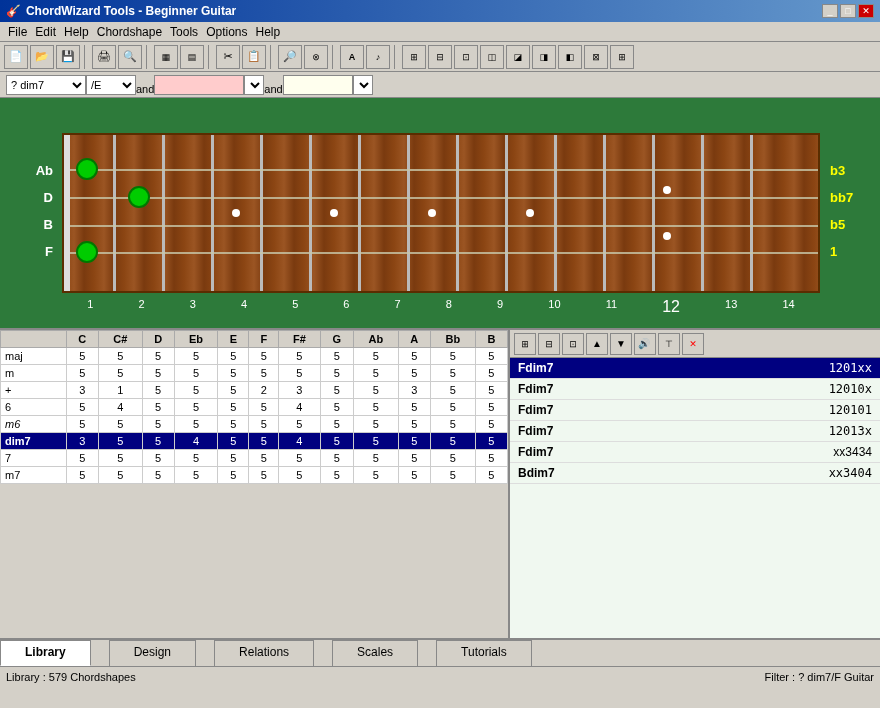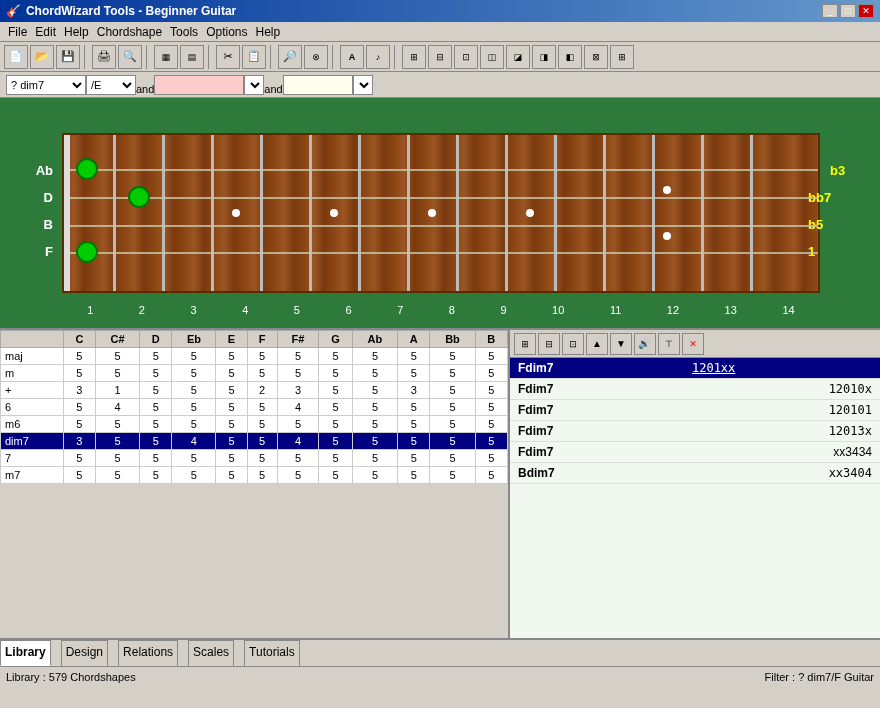--- a/index.html
+++ b/index.html
@@ -194,27 +194,27 @@
     }
 
     
     .tab-bar {
       display: flex;
       background: #d4d0c8;
       border-top: 2px solid #888;
       height: 28px;
     }
     .tab {
-      padding: 4px 4px;
+      padding: 4px 24px;
       border: 1px solid #888;
       border-bottom: none;
       cursor: pointer;
       font-size: 12px;
       background: #d4d0c8;
-      margin-right: 10px;
+      margin-right: 18px;
     }
     .tab.active {
       background: white;
       border-bottom: 1px solid white;
       font-weight: bold;
     }
 
     
     .status-bar {
       background: #d4d0c8;
@@ -356,39 +356,39 @@
       <div style="position:absolute;width:8px;height:8px;background:white;border-radius:50%;left:calc(78% + 2%);top:65%;transform:translate(-50%,-50%);z-index:2;"></div>
 
       <div style="position:absolute;width:22px;height:22px;background:#00cc00;border-radius:50%;border:2px solid #007700;left:3%;top:22%;transform:translate(-50%,-50%);z-index:3;"></div>
 
       <div style="position:absolute;width:22px;height:22px;background:#00cc00;border-radius:50%;border:2px solid #007700;left:10%;top:40%;transform:translate(-50%,-50%);z-index:3;"></div>
 
       <div style="position:absolute;width:22px;height:22px;background:#00cc00;border-radius:50%;border:2px solid #007700;left:3%;top:75%;transform:translate(-50%,-50%);z-index:3;"></div>
     </div>
 
     <div style="position:absolute;right:0px;top:55px;display:flex;flex-direction:column;gap:12px;">
-      <span style="color:#ffff00;font-size:13px;font-weight:bold;width:30px;text-align:left;margin-left:67px;">b3</span>
+      <span style="color:#ffff00;font-size:13px;font-weight:bold;width:30px;text-align:left;margin-left:45px;">b3</span>
       <span style="color:#ffff00;font-size:13px;font-weight:bold;width:30px;text-align:left;margin-left:45px;">bb7</span>
       <span style="color:#ffff00;font-size:13px;font-weight:bold;width:30px;text-align:left;margin-left:45px;">b5</span>
       <span style="color:#ffff00;font-size:13px;font-weight:bold;width:30px;text-align:left;margin-left:45px;">1</span>
     </div>
 
     <div style="position:absolute;left:42px;right:40px;bottom:2px;display:flex;justify-content:space-between;padding:0 3%;">
       <span style="color:white;font-size:11px;">1</span>
       <span style="color:white;font-size:11px;">2</span>
       <span style="color:white;font-size:11px;">3</span>
       <span style="color:white;font-size:11px;">4</span>
       <span style="color:white;font-size:11px;">5</span>
       <span style="color:white;font-size:11px;">6</span>
       <span style="color:white;font-size:11px;">7</span>
       <span style="color:white;font-size:11px;">8</span>
       <span style="color:white;font-size:11px;">9</span>
       <span style="color:white;font-size:11px;">10</span>
       <span style="color:white;font-size:11px;">11</span>
-      <span style="color:white;font-size:11px;">12</span>
+      <span style="color:white;font-size:16px;">12</span>
       <span style="color:white;font-size:11px;">13</span>
       <span style="color:white;font-size:11px;">14</span>
     </div>
   </div>
 </div>
 
 <div class="bottom-panel">
 
   <div class="chord-table-area">
     <table class="chord-table">
@@ -464,36 +464,36 @@
             <td>5</td>
             <td>5</td>
             <td>4</td>
             <td>5</td>
             <td>5</td>
             <td>5</td>
             <td>5</td>
             <td>5</td>
           </tr>
           <tr>
-            <td style="text-align: left; font-weight: normal;">m6</td>
+            <td style="text-align: left; font-weight: normal; font-style: italic;">m6</td>
             <td>5</td>
             <td>5</td>
             <td>5</td>
             <td>5</td>
             <td>5</td>
             <td>5</td>
             <td>5</td>
             <td>5</td>
             <td>5</td>
             <td>5</td>
             <td>5</td>
             <td>5</td>
           </tr>
           <tr class="selected">
-            <td style="text-align: left; font-weight: normal;">dim7</td>
+            <td style="text-align: left; font-weight: bold;">dim7</td>
             <td>3</td>
             <td>5</td>
             <td>5</td>
             <td>4</td>
             <td>5</td>
             <td>5</td>
             <td>4</td>
             <td>5</td>
             <td>5</td>
             <td>5</td>
@@ -545,21 +545,21 @@
       <div class="right-tool-btn">🔊</div>
       <div class="right-tool-btn" style="font-size:9px">⊤</div>
       <div class="right-tool-btn" style="color:red;font-size:9px">✕</div>
     </div>
 
     <div class="chord-list">
       <table class="chord-list-table">
         <tbody id="chord-list-body">
         <tr class="selected">
               <td>Fdim7</td>
-              <td style="font-family: monospace; text-align: left; text-decoration: underline;">1201xx</td>
+              <td style="font-family: monospace; text-align: right;">1201xx</td>
             </tr>
             <tr>
               <td>Fdim7</td>
               <td style="font-family: monospace; text-align: right;">12010x</td>
             </tr>
             <tr>
               <td>Fdim7</td>
               <td style="font-family: monospace; text-align: right;">120101</td>
             </tr>
             <tr>

